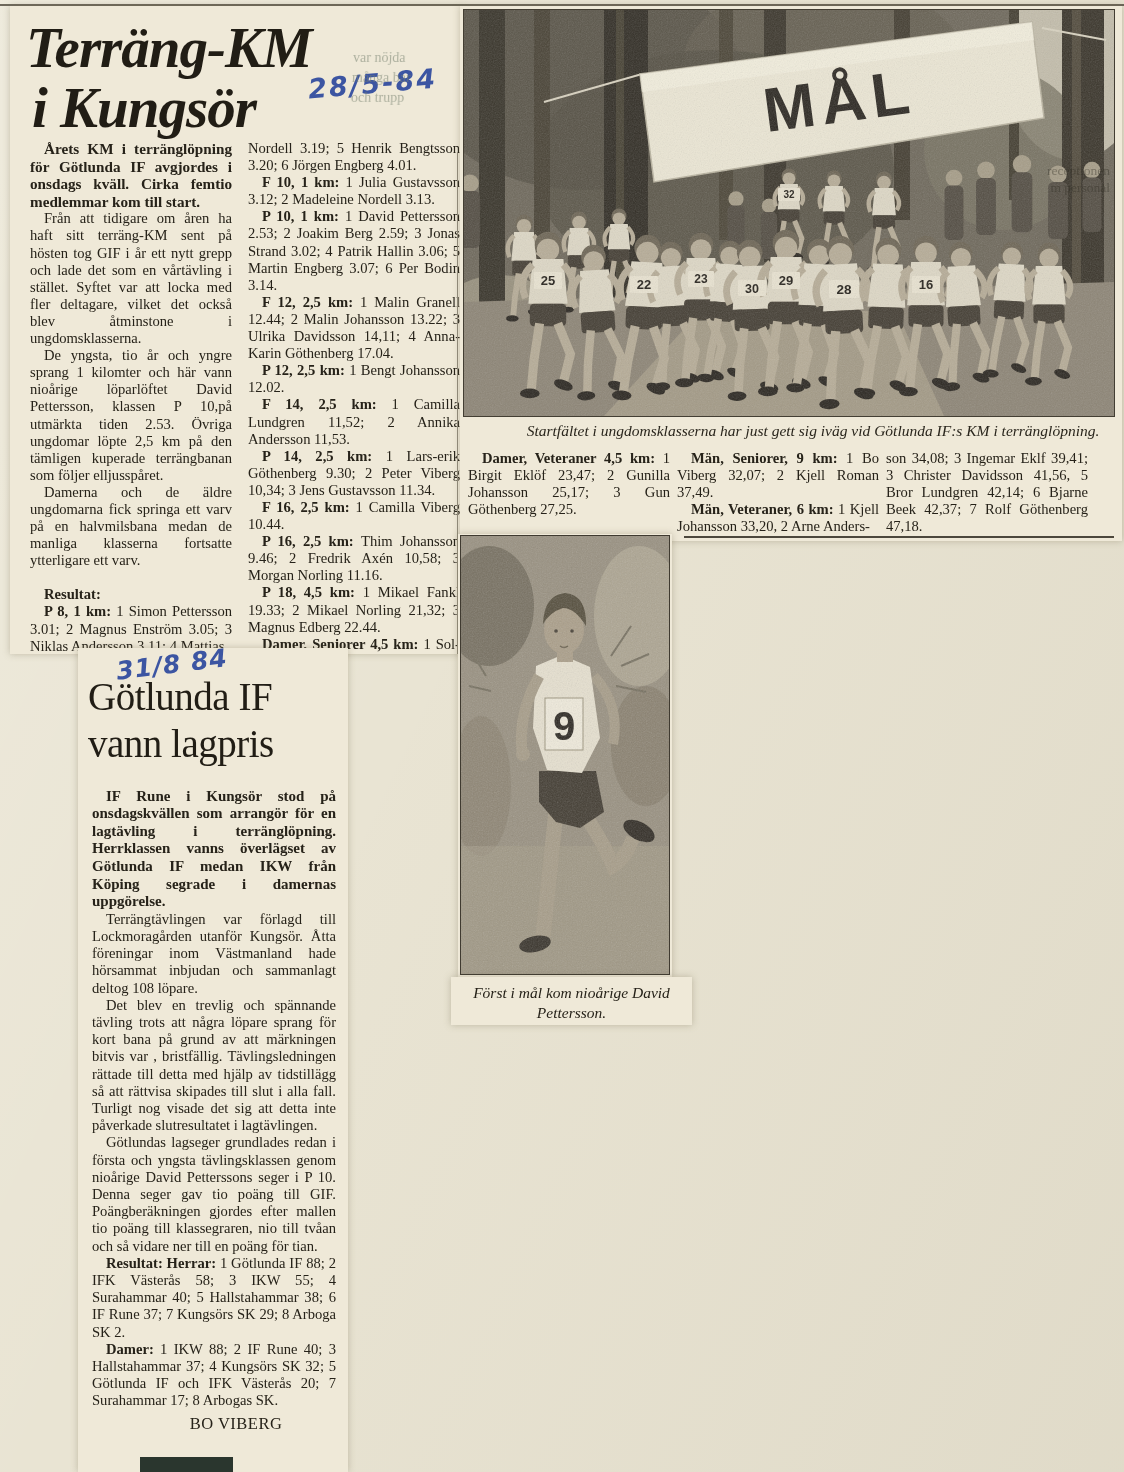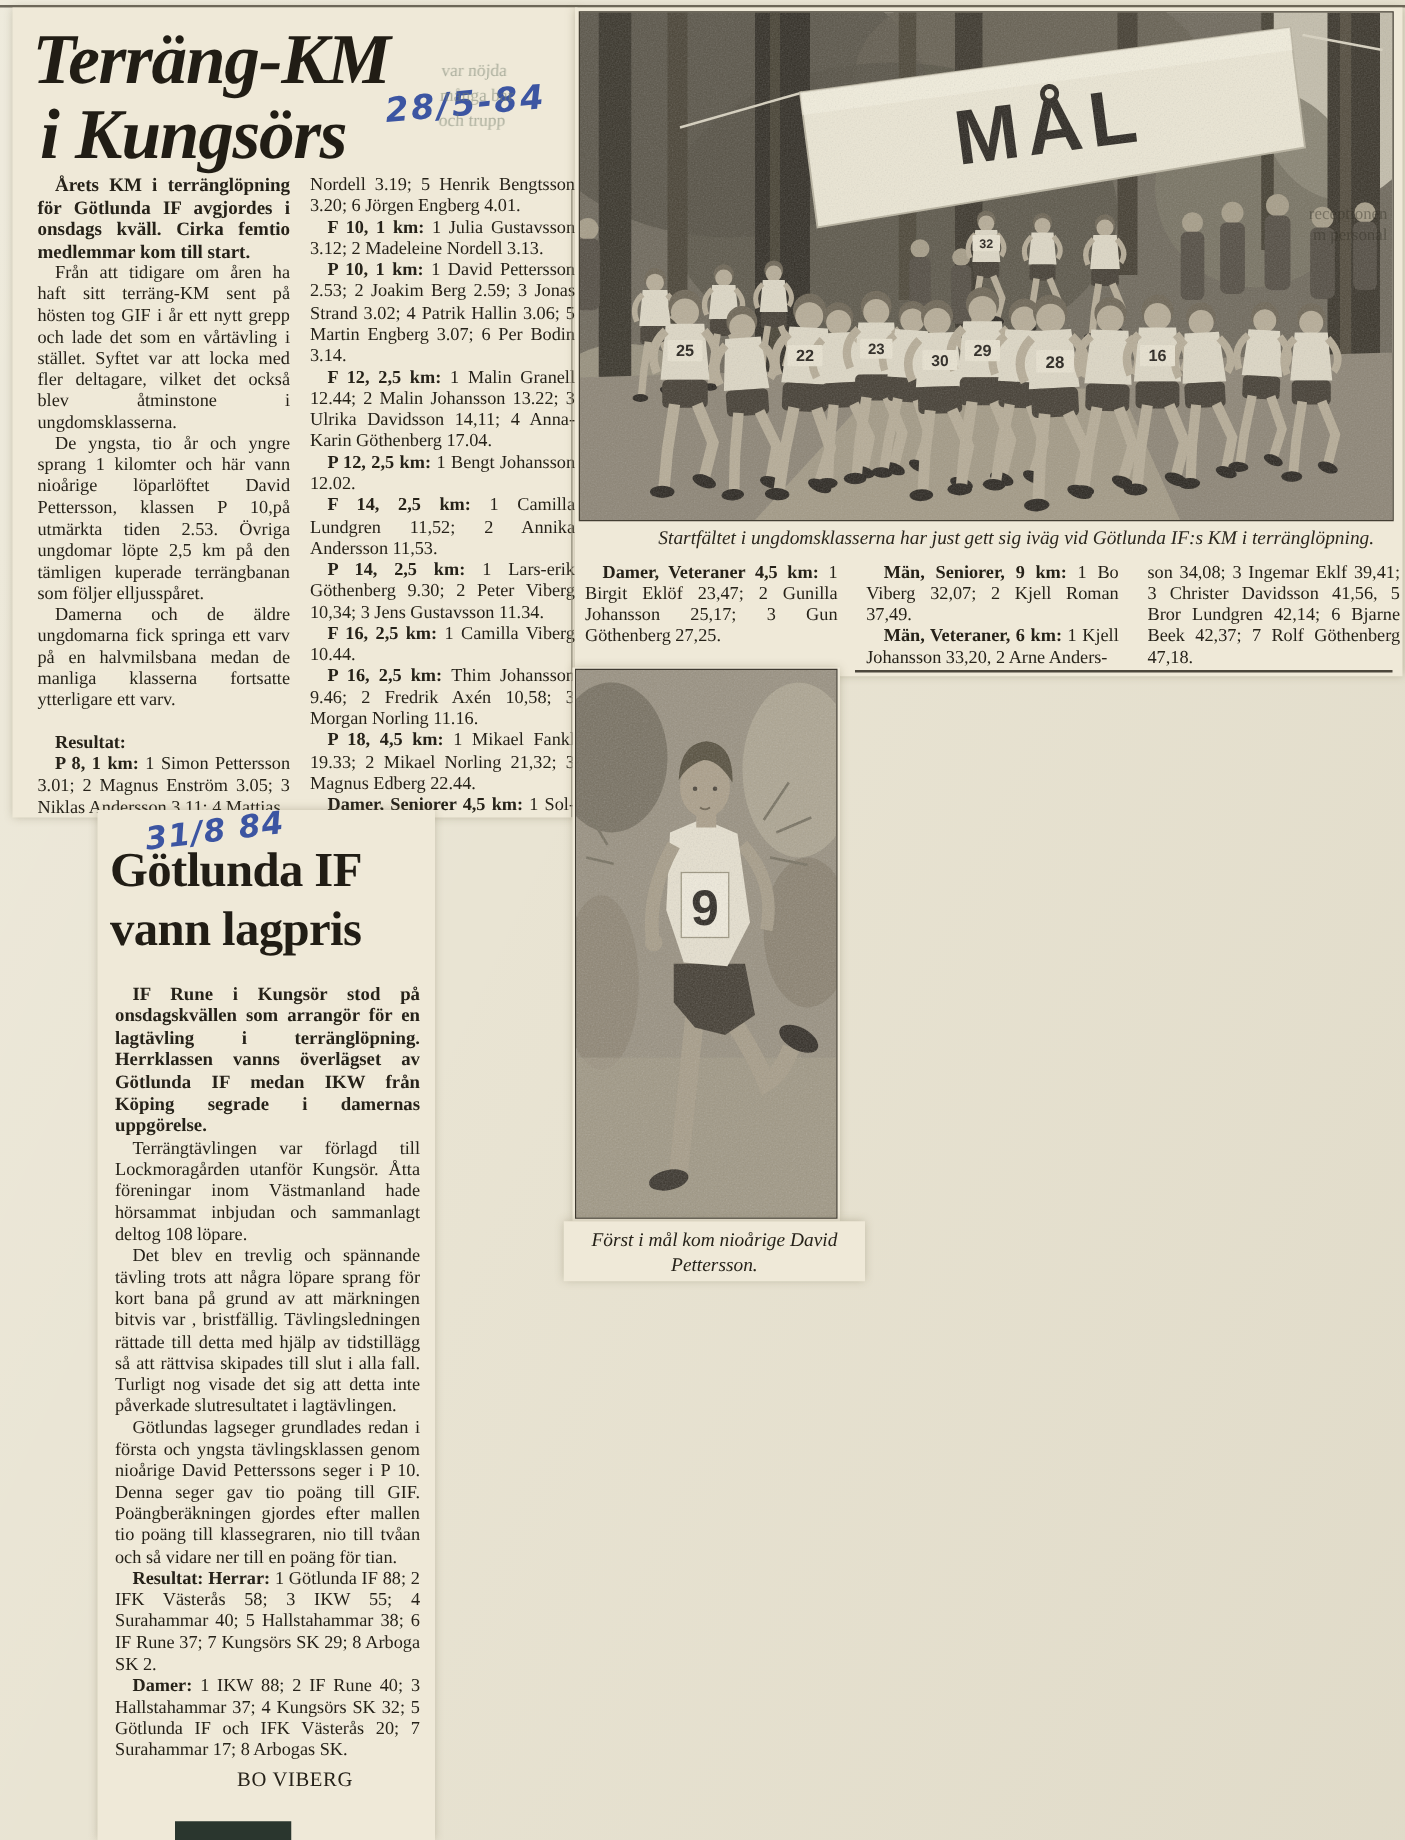--- a/index.html
+++ b/index.html
@@ -38,36 +38,36 @@
   .res.cont{text-indent:0;}
   .res b{font-weight:bold;}
   .results-heading{font-weight:bold;text-indent:14px;margin-top:17px;}
   .vrule{position:absolute;left:447px;top:146px;width:1px;height:502px;background:#938d7c;}
 
   
   .panelB{left:460px;top:6px;width:662px;height:535px;}
   .photo1{position:absolute;left:4px;top:4px;outline:1px solid #433e33;}
   .caption1{position:absolute;left:0;top:416px;width:706px;text-align:center;font-style:italic;
             font-size:15.5px;color:#2a261d;}
-  .rescols{position:absolute;left:8px;top:444px;display:flex;gap:23px;}
+  .rescols{position:absolute;left:8px;top:444px;display:flex;gap:7px;}
   .rcol{width:202px;font-size:14.6px;line-height:17.1px;text-align:justify;}
   .hrule{position:absolute;left:224px;top:530px;width:430px;height:2px;background:#4c473c;}
 
   
   .panelC{left:458px;top:534px;width:214px;height:443px;padding:0;}
   .photo2{position:absolute;left:3px;top:2px;outline:1px solid #3f3a30;}
 
   
   .panelD{left:451px;top:977px;width:241px;height:48px;}
   .caption2{padding:6px 8px 0 8px;text-align:center;font-style:italic;font-size:15.5px;line-height:20px;}
 
   
   .panelE{left:78px;top:648px;width:270px;height:824px;}
   .hand2{left:38px;top:2px;font-size:25px;transform:rotate(-7deg);letter-spacing:1px;}
-  .h2{margin:26px 0 20px 10px;font-size:39px;line-height:1.2;font-weight:bold;color:#211d15;letter-spacing:-.5px;}
+  .h2{margin:26px 0 20px 10px;font-size:39px;line-height:1.2;font-weight:normal;color:#211d15;letter-spacing:-.5px;}
   .intro2{margin:8px 12px 0 14px;font-weight:bold;font-size:15px;line-height:17.6px;text-align:justify;
           text-indent:14px;}
   .body2{margin:0 12px 0 14px;font-size:14.6px;line-height:17.2px;text-align:justify;}
   .body2 .para{text-indent:14px;}
   .byline{margin:4px 24px 0 0;text-align:center;padding-left:70px;font-size:16.5px;letter-spacing:.5px;}
 
   .bottom-strip{position:absolute;left:140px;top:1457px;width:93px;height:15px;background:#2a362e;}
 </style>
 </head>
 <body>
@@ -76,21 +76,21 @@
   <div class="scanline"></div>
 
   <div class="ghost-top">
       <p class="para">var nöjda</p>
       <p class="para">många bar</p>
       <p class="para">och trupp</p>
     </div>
 
   <section class="panel panelA">
     <div class="hand hand1">28/5-84</div>
-    <h1 class="h1"><span>Terräng-KM</span><br><span class="line2">i Kungsörs</span></h1>
+    <h1 class="h1"><span>Terräng-KM</span><br><span class="line2">i Kungsör</span></h1>
     <div class="cols">
       <div class="col col1">
         <p class="intro">Årets KM i terränglöpning för Götlunda IF avgjordes i onsdags kväll. Cirka femtio medlemmar kom till start.</p>
         <div>
             <p class="para">Från att tidigare om åren ha haft sitt terräng-KM sent på hösten tog GIF i år ett nytt grepp och lade det som en vårtävling i stället. Syftet var att locka med fler deltagare, vilket det också blev åtminstone i ungdomsklasserna.</p>
             <p class="para">De yngsta, tio år och yngre sprang 1 kilomter och här vann nioårige löparlöftet David Pettersson, klassen P 10,på utmärkta tiden 2.53. Övriga ungdomar löpte 2,5 km på den tämligen kuperade terrängbanan som följer elljusspåret.</p>
             <p class="para">Damerna och de äldre ungdomarna fick springa ett varv på en halvmilsbana medan de manliga klasserna fortsatte ytterligare ett varv.</p>
           </div>
         <p class="results-heading">Resultat:</p>
         <div>

